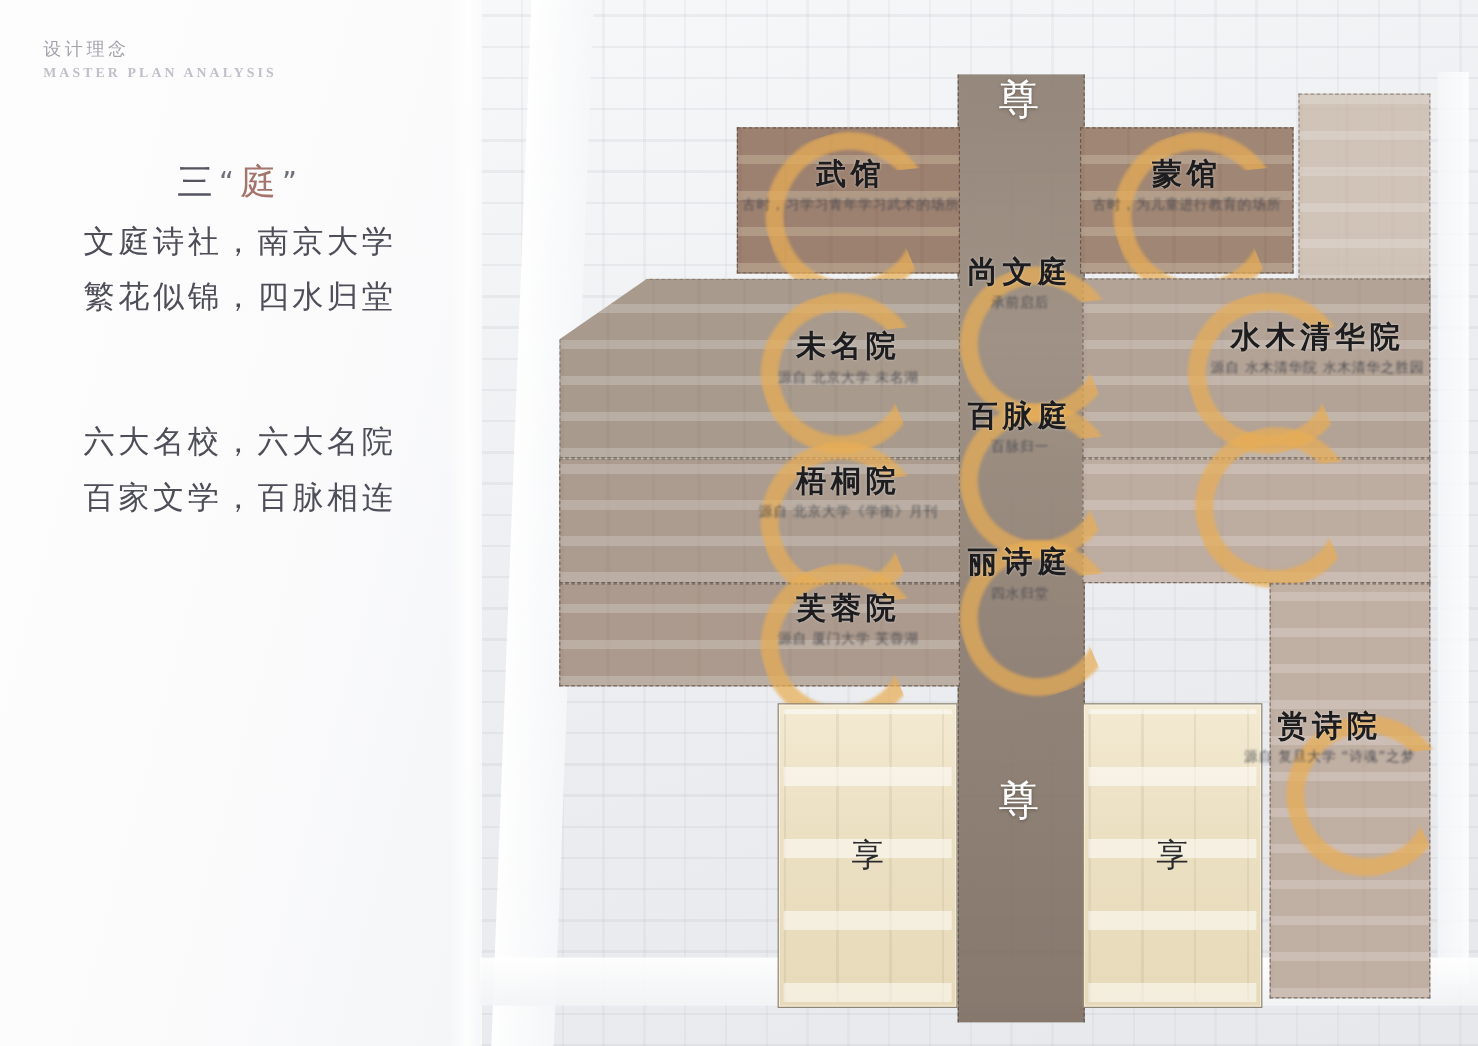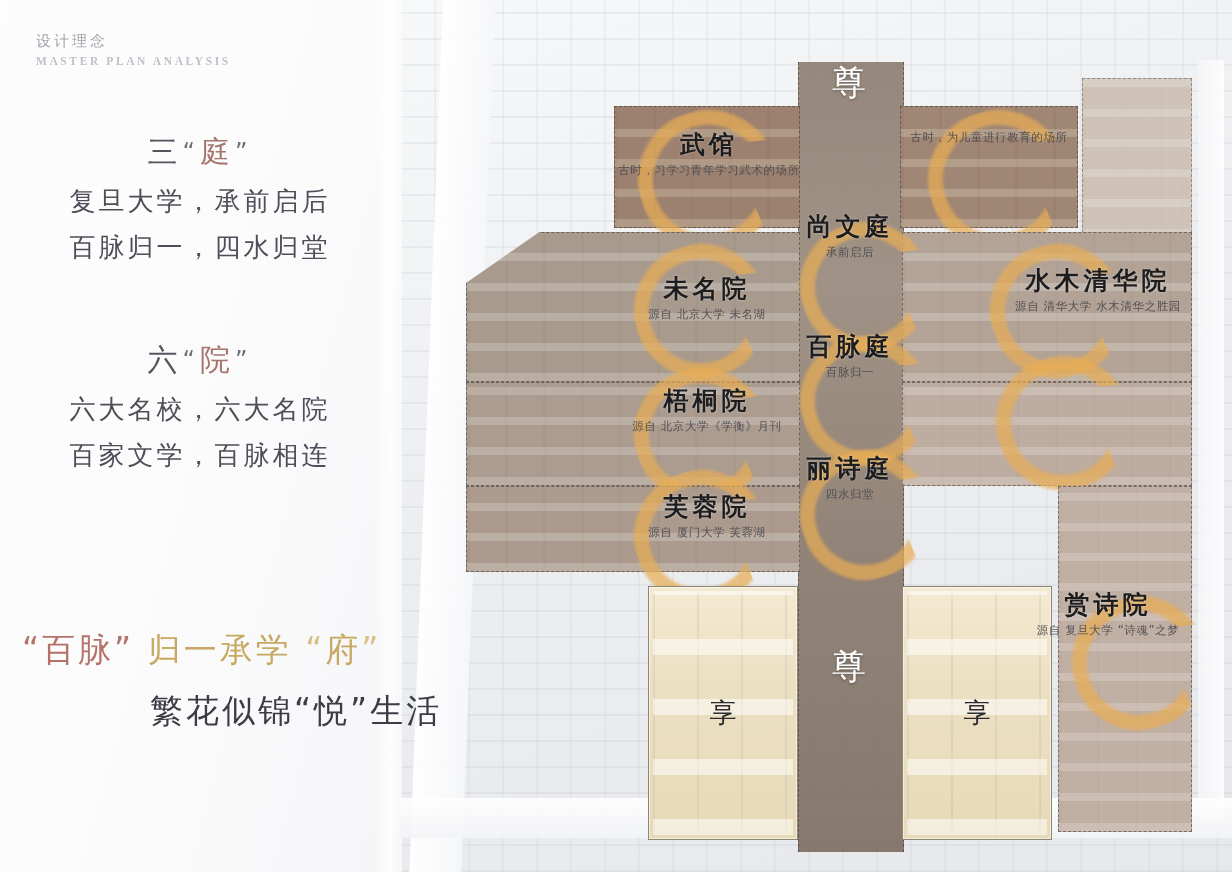--- a/index.html
+++ b/index.html
@@ -192,20 +192,21 @@
     <div class="lab" style="left:216px;top:128px;width:186px;">
       <div class="t">武馆</div>
       <div class="sub">古时，习学习青年学习武术的场所</div>
     </div>
 
     <div class="parcel" style="left:500px;top:106px;width:178px;height:122px;background:#a08674;">
       <div class="bldg"></div>
     </div>
     <div class="ring cut" style="left:528px;top:110px;width:110px;height:110px;"></div>
     <div class="lab" style="left:500px;top:128px;width:178px;">
+      <div class="t">蒙馆</div>
       <div class="sub">古时，为儿童进行教育的场所</div>
     </div>
 
     <div class="parcel" style="left:682px;top:78px;width:110px;height:190px;background:#c8b8a9;opacity:.8;">
       <div class="bldg"></div>
     </div>
 
     <div class="parcel" style="left:66px;top:232px;width:334px;height:150px;background:#a89a8d;
                 clip-path:polygon(22% 0,100% 0,100% 100%,0 100%,0 34%);">
       <div class="bldg"></div>
@@ -215,21 +216,21 @@
       <div class="t">未名院</div>
       <div class="sub">源自 北京大学 未名湖</div>
     </div>
 
     <div class="parcel" style="left:502px;top:232px;width:290px;height:150px;background:#b3a396;">
       <div class="bldg"></div>
     </div>
     <div class="ring cut" style="left:590px;top:244px;width:104px;height:104px;"></div>
     <div class="lab" style="left:578px;top:264px;width:240px;">
       <div class="t">水木清华院</div>
-      <div class="sub">源自 清华大学 水木清华之胜园</div>
+      <div class="sub">源自 水木清华院 水木清华之胜园</div>
     </div>
 
     <div class="parcel" style="left:66px;top:382px;width:334px;height:104px;background:#ab9c8f;">
       <div class="bldg"></div>
     </div>
     <div class="ring cut" style="left:234px;top:368px;width:104px;height:104px;"></div>
     <div class="lab" style="left:214px;top:384px;width:186px;">
       <div class="t">梧桐院</div>
       <div class="sub">源自 北京大学《学衡》月刊</div>
     </div>
@@ -292,31 +293,24 @@
 
     <div class="hdr">
       <div class="hdr-cn">设计理念</div>
       <div class="hdr-en">MASTER PLAN ANALYSIS</div>
     </div>
 
     <div class="blockA" id="blk-ting">
       <div class="lead">
         <span>三</span><span class="q">“</span><span class="accent">庭</span><span class="q">”</span>
       </div>
-      <div class="line">复旦大学，承前启后</div>
-      <div class="line">百脉归一，四水归堂</div>
+      <div class="line">文庭诗社，南京大学</div>
+      <div class="line">繁花似锦，四水归堂</div>
     </div>
 
     <div class="blockA" id="blk-yuan">
-      <div class="lead">
-        <span>六</span><span class="q">“</span><span class="accent">院</span><span class="q">”</span>
-      </div>
       <div class="line">六大名校，六大名院</div>
       <div class="line">百家文学，百脉相连</div>
     </div>
   </div>
 
-  <div id="slogan">
-    <div class="s1" id="slogan-line1"><span class="c-rose">“</span><span class="c-rose">百脉</span><span class="c-rose">”</span><span class="c-gold"> 归一承学 </span><span class="c-gold-l">“</span><span class="c-gold">府</span><span class="c-gold-l">”</span></div>
-    <div class="s2">繁花似锦“悦”生活</div>
-  </div>
 
 </div>
 
 </body></html>

